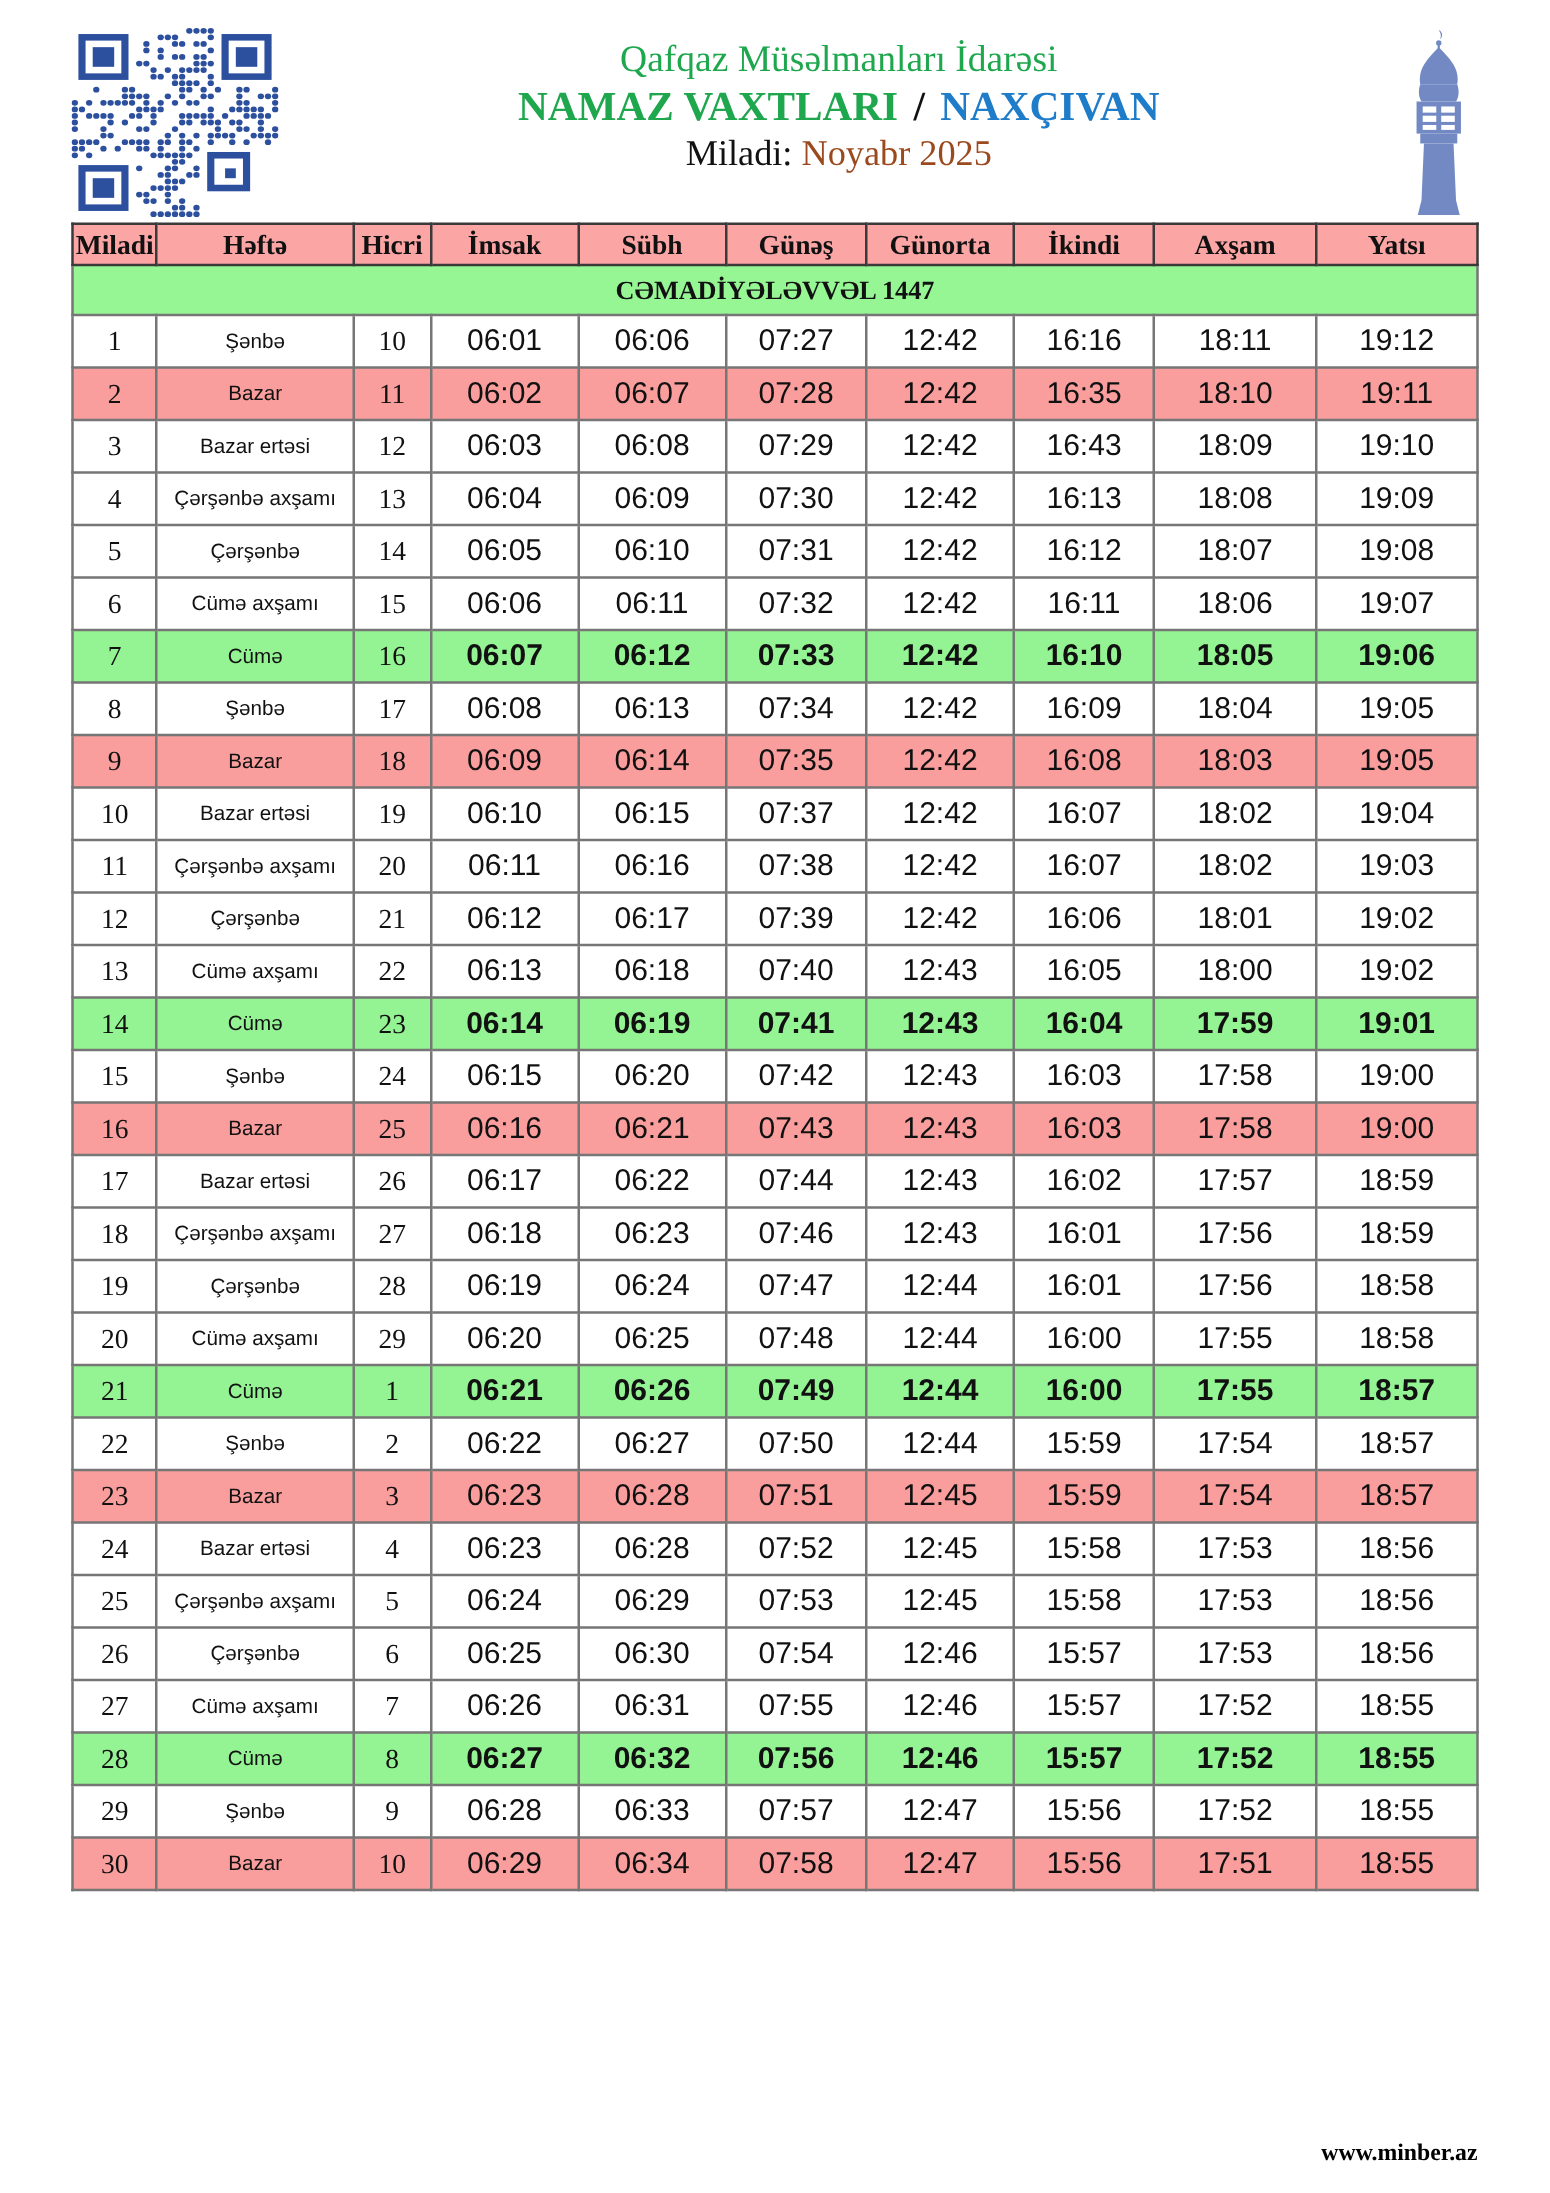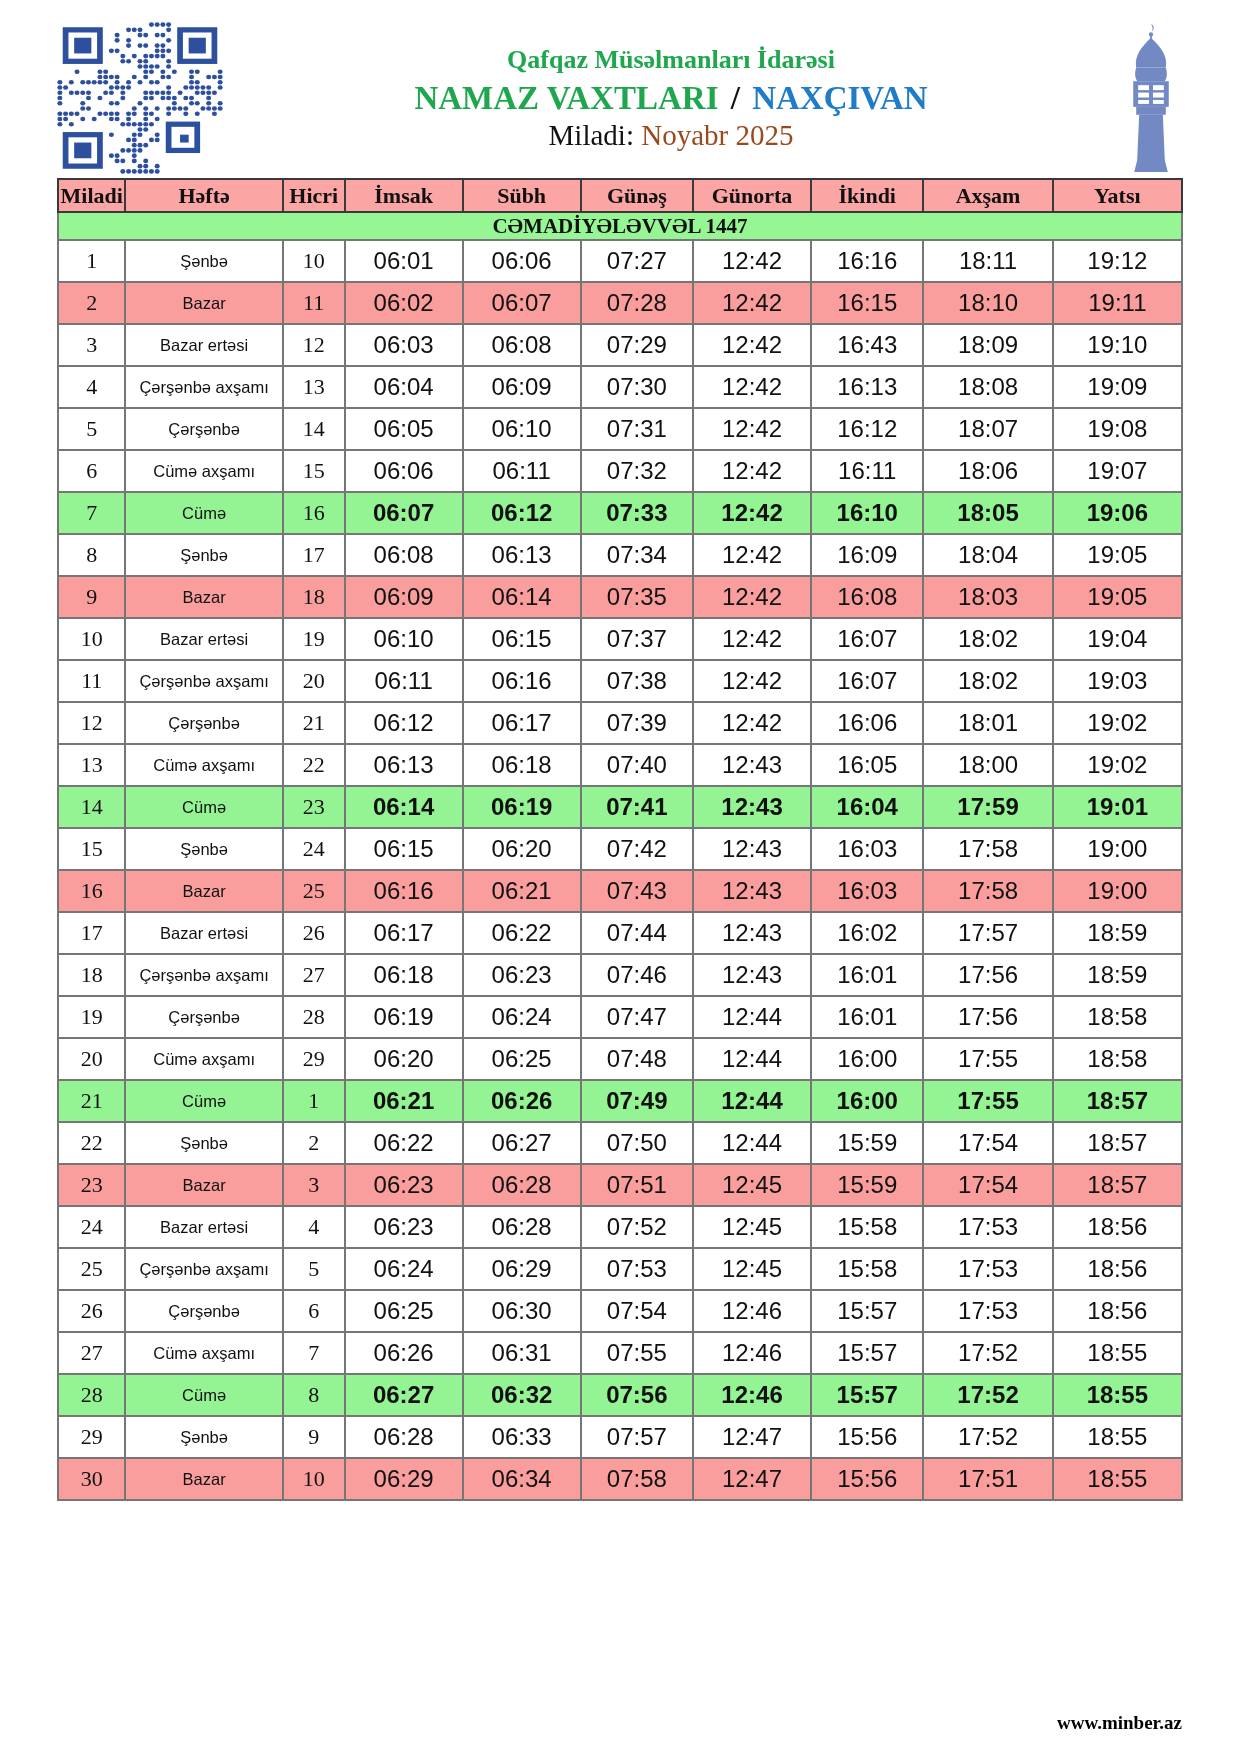--- a/index.html
+++ b/index.html
@@ -10,21 +10,21 @@
   }
 
   
   .hdr {
     position:absolute; top:22px; left:57px; right:57px; height:152px;
     display:flex; align-items:flex-start;
   }
   .qr { width:166px; height:152px; flex:0 0 auto; }
   .qr svg { width:100%; height:100%; fill:var(--qr-blue); }
   .hdr-text { flex:1 1 auto; text-align:center; padding-top:8px; }
-  .hdr-org   { font-size:26px; font-weight:bold; color:var(--accent-green); line-height:36px;margin-top:12px; }
+  .hdr-org   { font-size:30px; font-weight:normal; color:var(--accent-green); line-height:36px; }
   .hdr-main  { font-size:33px; font-weight:bold; line-height:40px; }
   .hdr-main .t-green { color:var(--accent-green); }
   .hdr-main .t-sep   { color:#111; font-weight:bold; padding:0 4px; }
   .hdr-main .t-blue  { color:var(--accent-blue); }
   .hdr-miladi { font-size:29px; font-weight:normal; line-height:34px; color:#111; }
   .hdr-miladi .t-brown { color:var(--accent-brown); }
   .hdr-hicri { font-size:29px; font-weight:bold; line-height:36px; color:#111; }
   .hdr-hicri .t-green { color:var(--accent-green); }
   .minaret { width:64px; height:148px; flex:0 0 auto; margin-top:2px; }
   .minaret svg { width:100%; height:100%; fill:var(--minaret-blue); }
@@ -35,21 +35,21 @@
     border-collapse:collapse; table-layout:fixed;
     border:2px solid var(--border-dark);
   }
   table.prayer th {
     border:2px solid var(--border-dark);
     height:33px; font-size:22px; font-weight:bold; color:#111;
     font-family:"Liberation Serif", serif; background:#fca5a5;
   }
   table.prayer td { border:2px solid var(--border-gray); text-align:center; }
   td.section-bar {
-    background:var(--section-green); height:28px;
+    background:var(--section-green); height:40px;
     font-family:"Liberation Serif", serif; font-weight:bold; font-size:21px;
     color:#111; border:2px solid var(--border-dark);
   }
   tr.data-row { height:42px; background:#fff; }
   tr.hl-red   td { background:var(--row-red); }
   tr.hl-green td { background:var(--row-green); }
   td.c-miladi, td.c-hicri {
     font-family:"Liberation Serif", serif; font-size:22px; color:#111;
   }
   td.c-week {
@@ -395,21 +395,21 @@
           <td class="c-time">19:12</td>
         </tr>
         <tr class="data-row hl-red">
           <td class="c-miladi">2</td>
           <td class="c-week">Bazar</td>
           <td class="c-hicri">11</td>
           <td class="c-time">06:02</td>
           <td class="c-time">06:07</td>
           <td class="c-time">07:28</td>
           <td class="c-time">12:42</td>
-          <td class="c-time">16:15</td>
+          <td class="c-time">16:35</td>
           <td class="c-time">18:10</td>
           <td class="c-time">19:11</td>
         </tr>
         <tr class="data-row hl-none">
           <td class="c-miladi">3</td>
           <td class="c-week">Bazar ertəsi</td>
           <td class="c-hicri">12</td>
           <td class="c-time">06:03</td>
           <td class="c-time">06:08</td>
           <td class="c-time">07:29</td>

